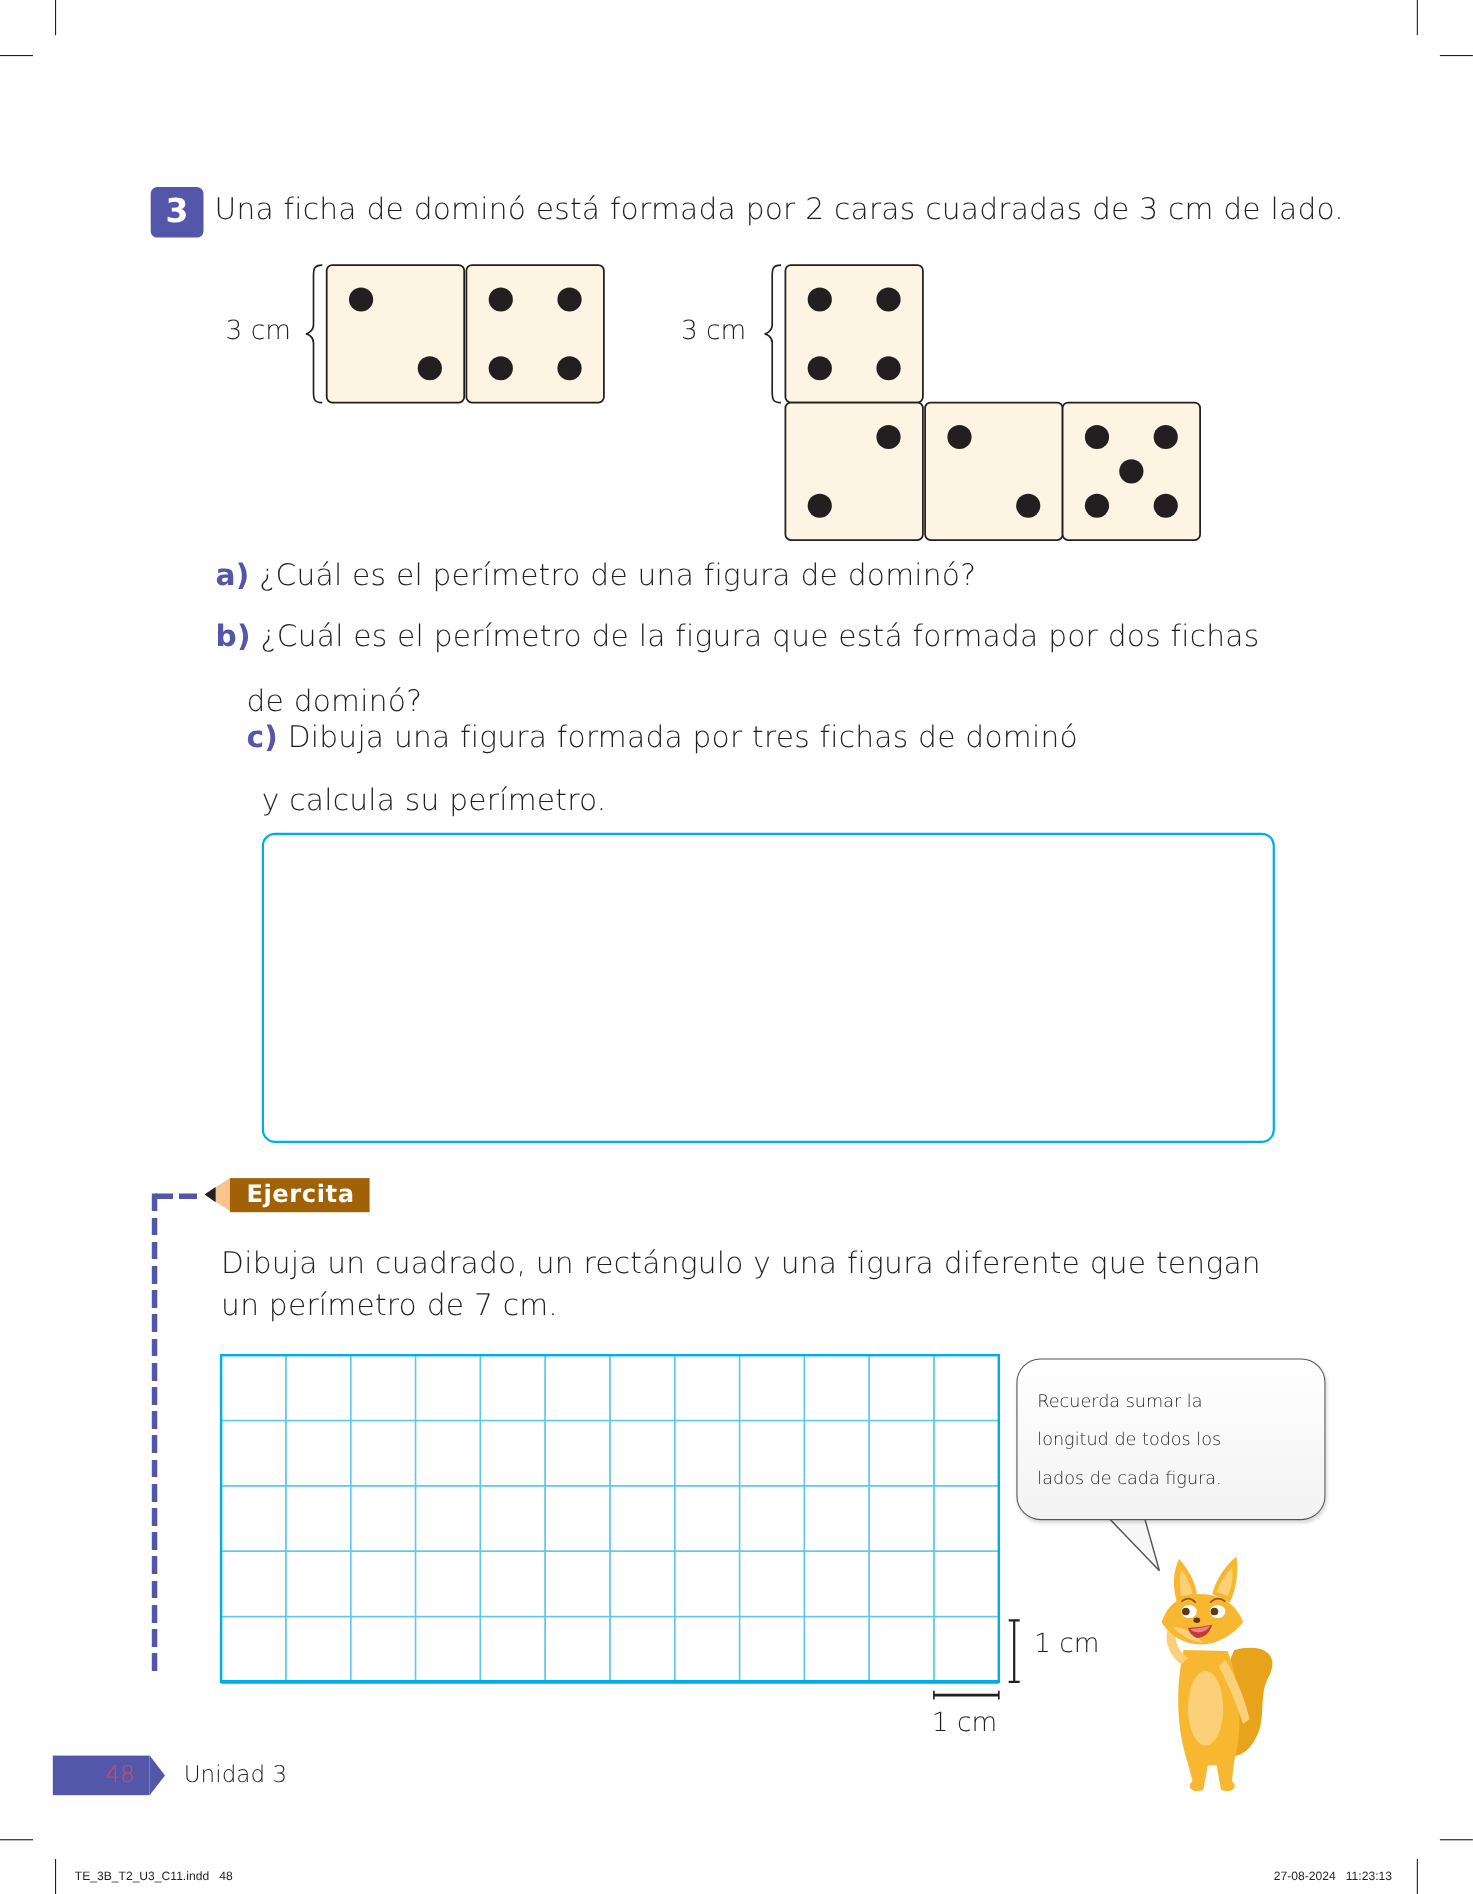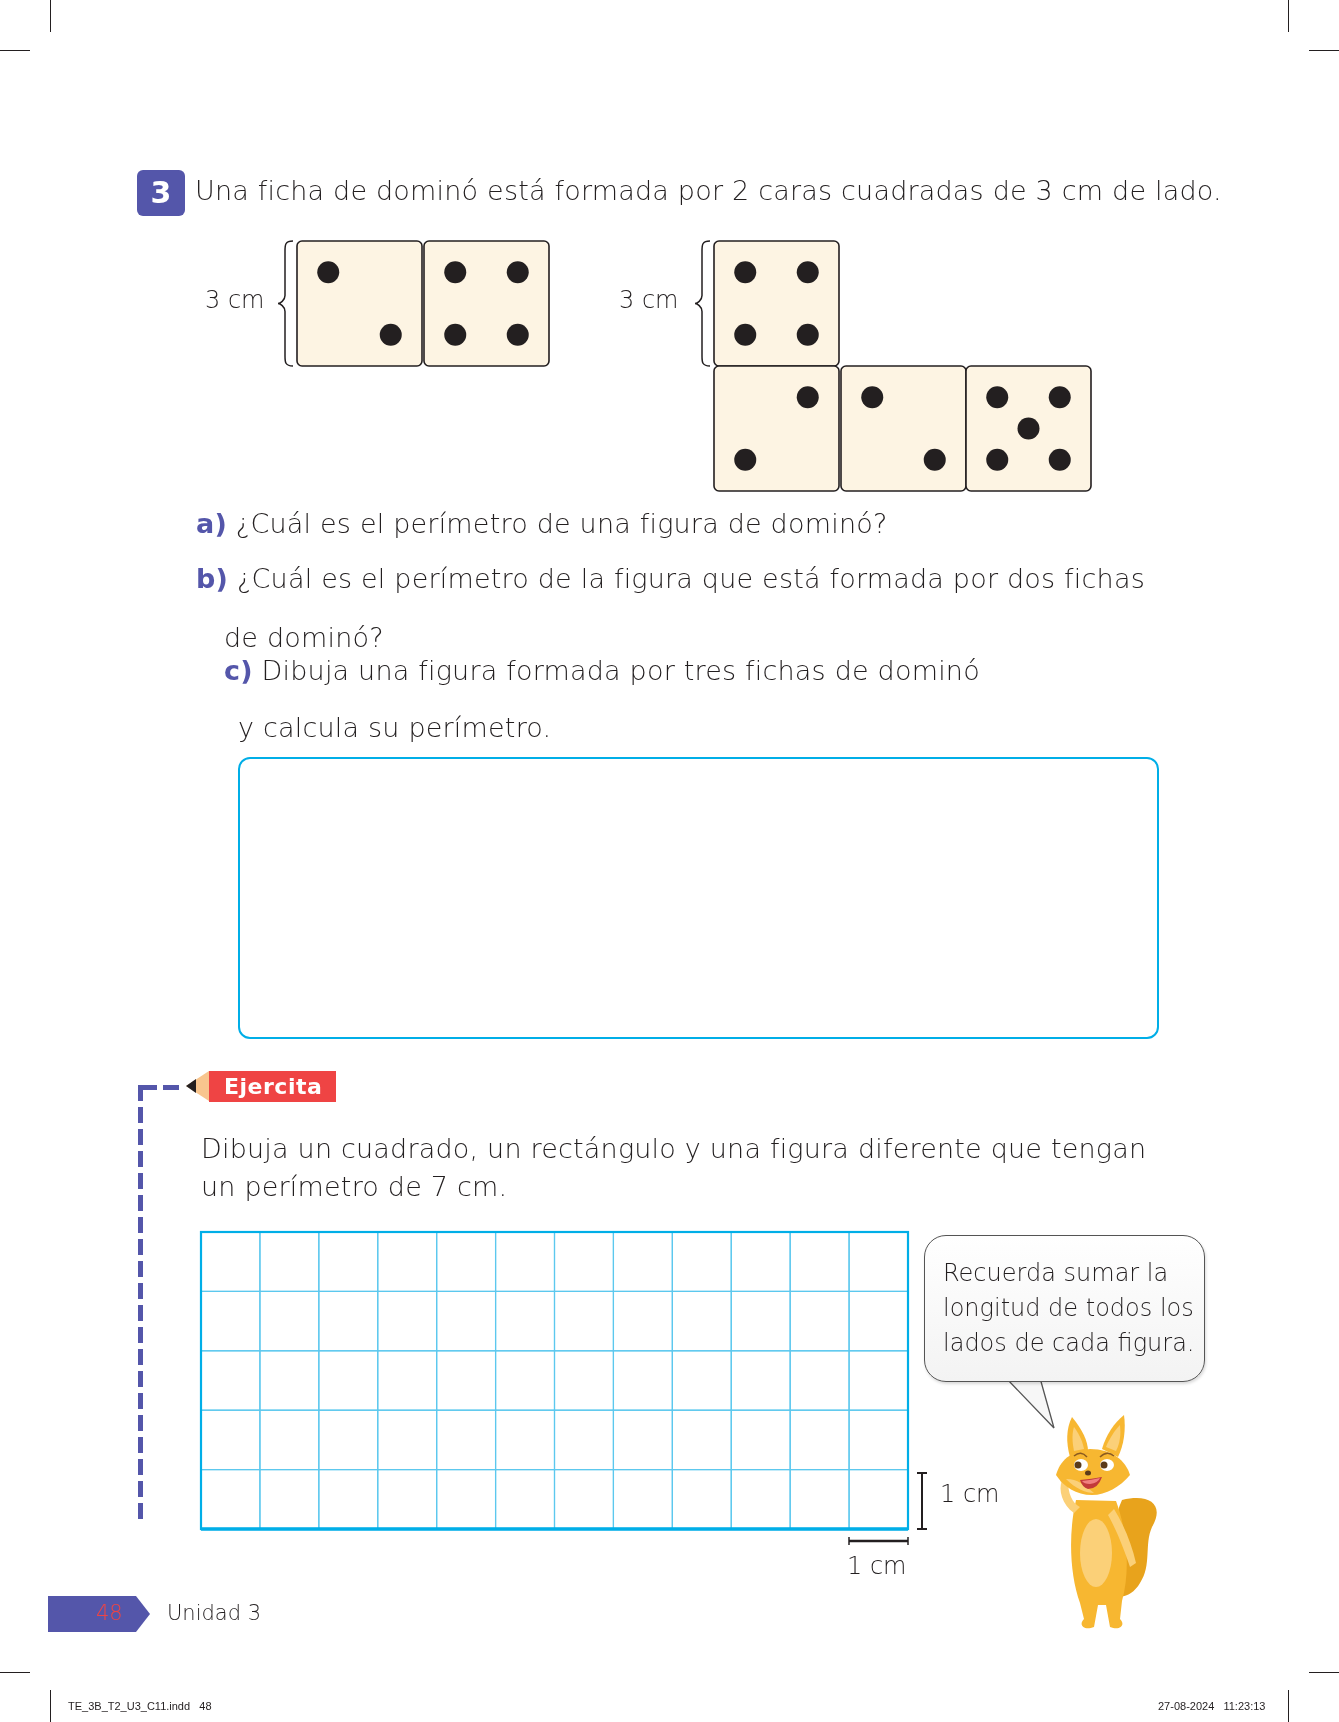--- a/index.html
+++ b/index.html
@@ -9,36 +9,36 @@
   .crop { position: absolute; background: #231f20; }
   .txt { font-family: "DejaVu Sans", sans-serif; font-weight: 300; color: #231f20; white-space: nowrap; }
   .big { font-size: 27px; letter-spacing: 0.2px; }
   .badge { position: absolute; left: 137px; top: 170px; width: 48px; height: 46px;
            background: #5456aa; border-radius: 6px; color: #fff; font-family: "DejaVu Sans", sans-serif;
            font-weight: bold; font-size: 30px; text-align: center; line-height: 46px; }
   .qletter { color: #5456aa; font-weight: bold; }
   .answer-box { position: absolute; left: 238px; top: 757px; width: 917px; height: 278px;
                 border: 2.5px solid #00aee7; border-radius: 12px; }
   .tag { position: absolute; left: 209px; top: 1071px; height: 31px; padding: 0 14px 0 15px;
-         background: #ef4444; color: #fff; font-weight: bold; font-size: 22px; line-height: 31px;
+         background: #a16207; color: #fff; font-weight: bold; font-size: 22px; line-height: 31px;
          font-family: "DejaVu Sans", sans-serif; letter-spacing: 0.5px; }
   .pencil-tip { position: absolute; left: 186px; top: 1071px; width: 0; height: 0;
                 border-top: 15.5px solid transparent; border-bottom: 15.5px solid transparent;
                 border-right: 23px solid #f8c58e; }
   .pencil-lead { position: absolute; left: 186px; top: 1079px; width: 0; height: 0;
                  border-top: 7.5px solid transparent; border-bottom: 7.5px solid transparent;
                  border-right: 10px solid #231f20; }
   .dash-h { position: absolute; left: 141px; top: 1085px; width: 44px; height: 5px;
             background: repeating-linear-gradient(90deg, #5456aa 0 16px, transparent 16px 22px); }
   .dash-v { position: absolute; left: 138px; top: 1085px; width: 5px; height: 436px;
             background: repeating-linear-gradient(180deg, #5456aa 0 16px, transparent 16px 22px); }
   .bubble { position: absolute; left: 924px; top: 1235px; width: 279px; height: 145px;
             border: 1.5px solid #555; border-radius: 22px; background: linear-gradient(#ffffff, #f3f3f3);
             box-shadow: 1px 2px 3px rgba(0,0,0,0.15); }
-  .bubble-text { position: absolute; left: 18px; top: 20px; font-size: 24px; line-height: 35px;
+  .bubble-text { position: absolute; left: 18px; top: 20px; font-size: 16px; line-height: 35px;
                  font-weight: 300; white-space: nowrap; }
   .page-tab { position: absolute; left: 48px; top: 1596px; width: 88px; height: 36px; background: #5456aa; }
   .page-tab-arrow { position: absolute; left: 136px; top: 1596px; width: 0; height: 0;
                     border-top: 18px solid transparent; border-bottom: 18px solid transparent;
                     border-left: 14px solid #5456aa; }
   .page-num { position: absolute; left: 96px; top: 1601px; color: #ef4444; font-size: 21px; font-weight: 300; }
   .unit-label { position: absolute; left: 167px; top: 1601px; font-size: 21px; font-weight: 300; }
   .slug { position: absolute; font-family: "Liberation Sans", sans-serif; font-size: 11px; color: #231f20; }
 </style>
 </head>

